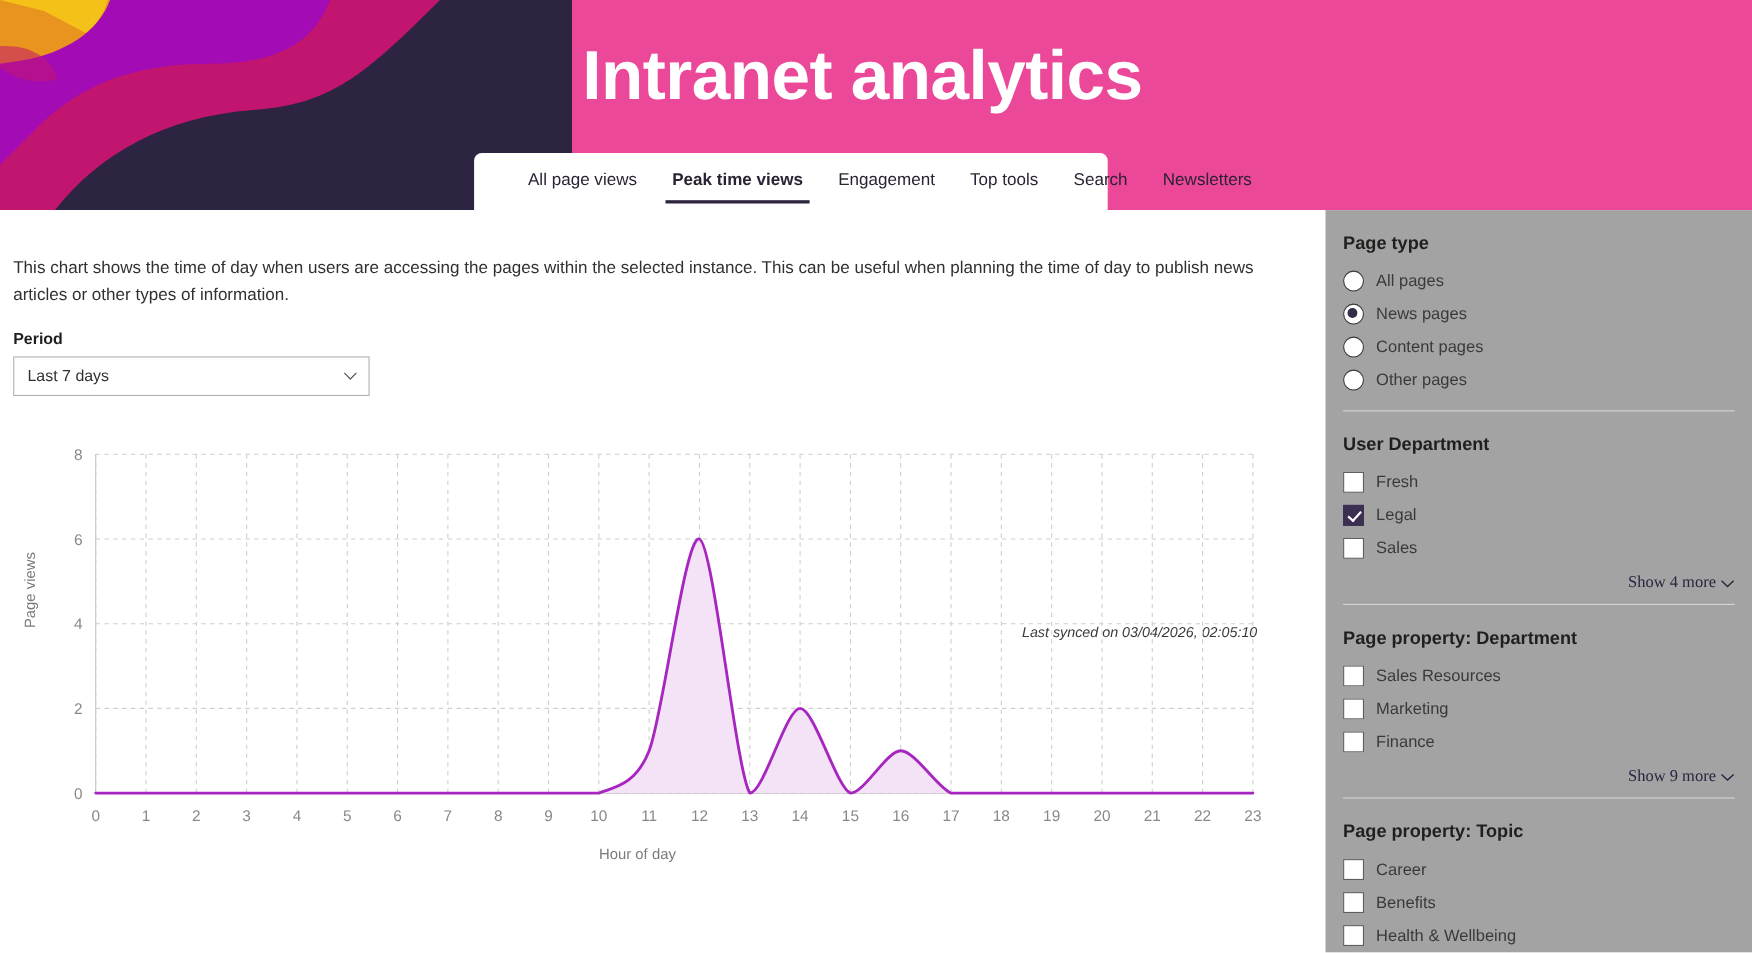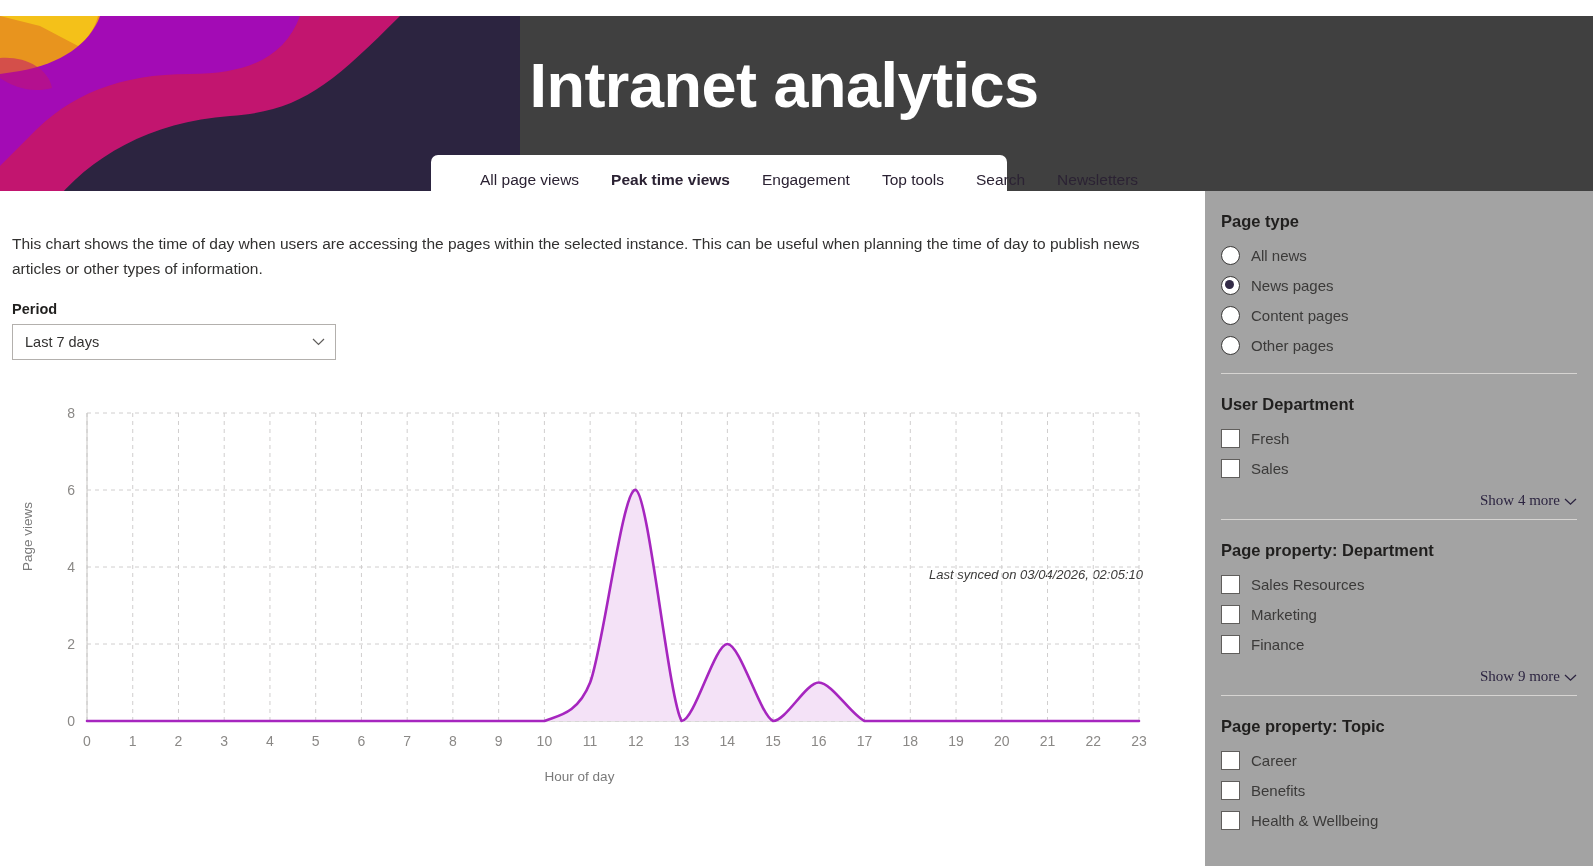--- a/index.html
+++ b/index.html
@@ -20,23 +20,22 @@
     height: 866px;
     overflow: hidden;
   }
 
   
   .header {
     position: absolute;
     left: 0; top: 0;
     width: 1593px;
     height: 191px;
-    background: #404040;
+    background: #ec4899;
     overflow: hidden;
-    margin-top: 16px;
   }
   .header-art {
     position: absolute;
     left: 0; top: 0;
     width: 520px;
     height: 191px;
     pointer-events: none;
   }
   .header-title {
     position: absolute;
@@ -395,21 +394,21 @@
           <text x="1127" y="345" text-anchor="middle" class="tick-text">23</text>
         </svg>
     </div>
   </div>
 
   <div class="sidebar" id="sidebar">
       <div class="filter-group">
         <div class="filter-title">Page type</div>
         <div class="opt-row">
           <span class="radio"></span>
-          <span class="opt-label">All news</span>
+          <span class="opt-label">All pages</span>
         </div>
         <div class="opt-row">
           <span class="radio checked"></span>
           <span class="opt-label">News pages</span>
         </div>
         <div class="opt-row">
           <span class="radio"></span>
           <span class="opt-label">Content pages</span>
         </div>
         <div class="opt-row">
@@ -419,20 +418,24 @@
         <div style="height: 10px;"></div>
       </div>
       <div class="divider"></div>
       <div class="filter-group">
         <div class="filter-title">User Department</div>
         <div class="opt-row">
           <span class="checkbox"></span>
           <span class="opt-label">Fresh</span>
         </div>
         <div class="opt-row">
+          <span class="checkbox checked"></span>
+          <span class="opt-label">Legal</span>
+        </div>
+        <div class="opt-row">
           <span class="checkbox"></span>
           <span class="opt-label">Sales</span>
         </div>
         <div class="show-more"><span>Show 4 more</span><span class="chev"><svg width="13" height="8" viewBox="0 0 13 8" style="vertical-align:middle">
               <path d="M1 1 L6.5 6.2 L12 1" stroke="#2C2440" stroke-width="1.3" fill="none"></path>
             </svg></span></div>
       </div>
       <div class="divider"></div>
       <div class="filter-group">
         <div class="filter-title">Page property: Department</div>

